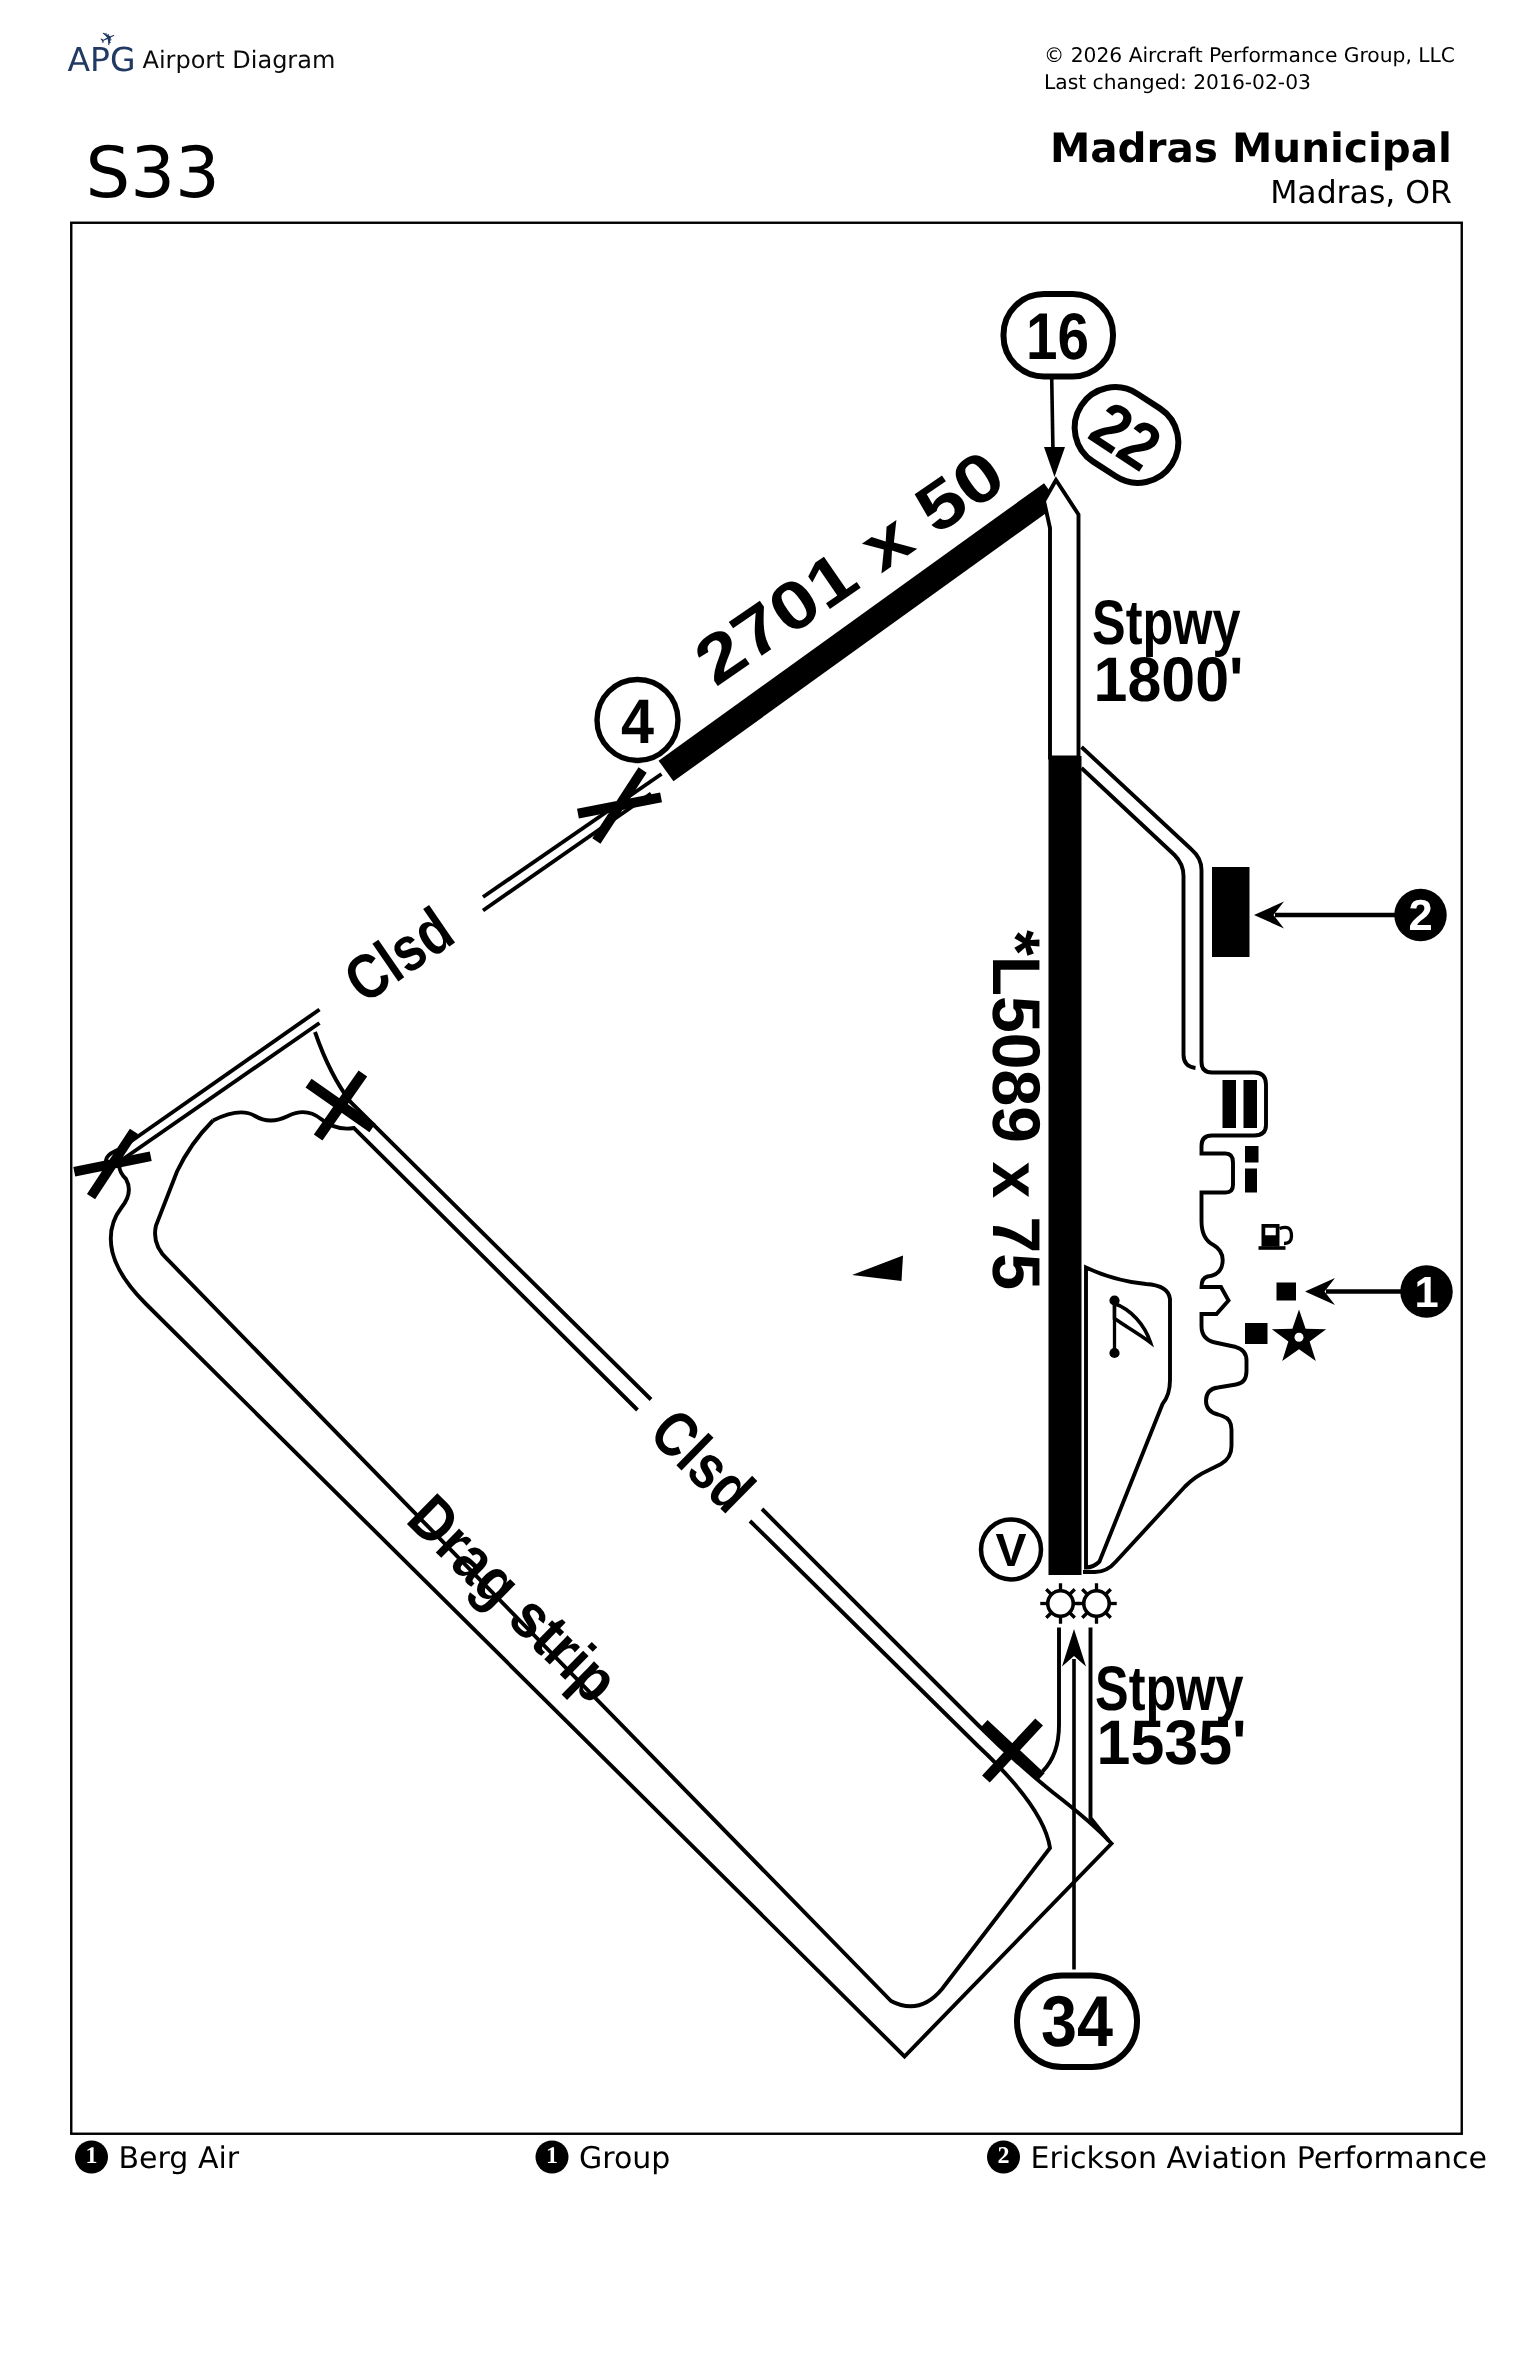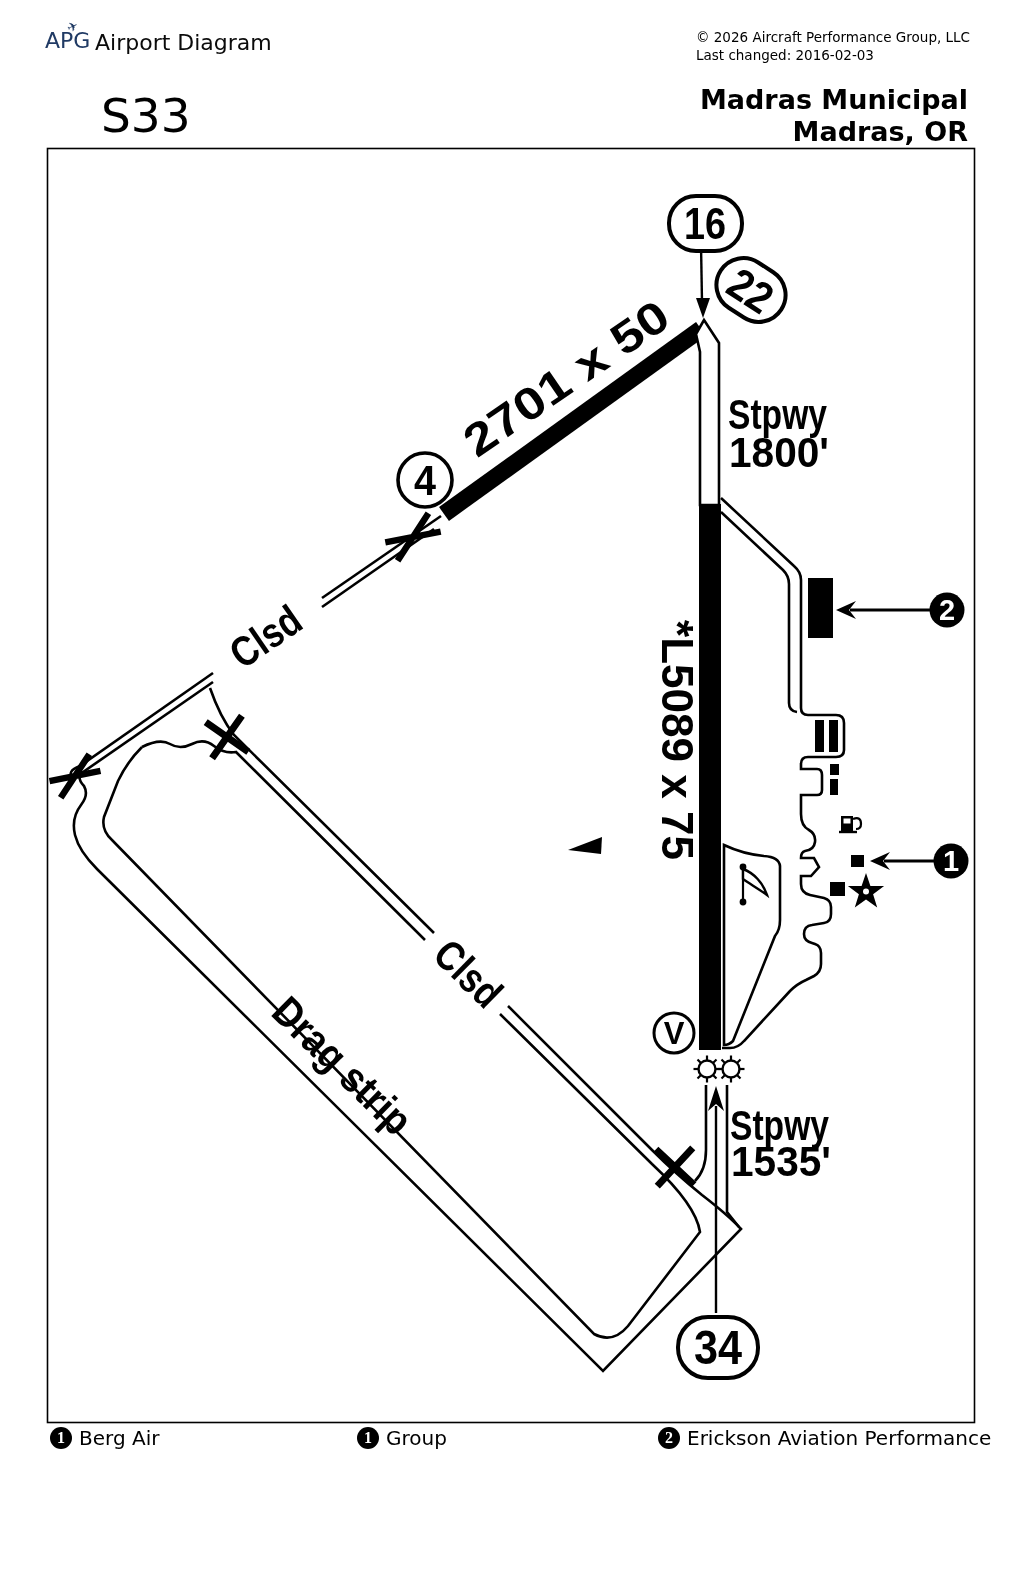--- a/index.html
+++ b/index.html
@@ -1,24 +1,24 @@
 <!DOCTYPE html>
 <html><head>
 <meta charset="utf-8">
 <style>
   html,body{margin:0;padding:0;background:#fff;}
   body{width:1024px;height:1573px;position:relative;font-family:"DejaVu Sans","Liberation Sans",sans-serif;color:#000;overflow:hidden;}
   .abs{position:absolute;}
   #logo{left:45px;top:28px;font-weight:normal;font-size:22px;color:#203a64;letter-spacing:0px;}
   #logo .plane{position:absolute;left:22px;top:-9px;font-size:13px;color:#203a64;transform:rotate(-25deg);}
-  #product-title{left:95px;top:30px;font-size:22px;color:#0b0b0b;}
+  #product-title{left:95px;top:30px;font-size:16px;color:#0b0b0b;}
   #copyright{right:54px;top:28px;font-size:13.5px;line-height:18px;}
-  #airport-id{left:57px;top:88px;font-size:47px;font-weight:400;margin-left:44px;}
+  #airport-id{left:57px;top:88px;font-size:47px;font-weight:400;}
   #airport-name{right:56px;top:84px;font-size:27px;font-weight:700;text-align:left;}
-  #airport-city{right:56px;top:116px;font-size:27px;font-weight:700;text-align:right;}
+  #airport-city{right:56px;top:116px;font-size:21px;font-weight:400;text-align:right;}
   #legend{left:0;top:1424px;width:1024px;height:30px;}
   .legend-item{position:absolute;display:flex;align-items:center;gap:7px;font-size:20px;}
   .legend-num{display:inline-flex;width:22px;height:22px;border-radius:50%;background:#000;color:#fff;
       align-items:center;justify-content:center;font-family:"Liberation Serif",serif;font-weight:bold;font-size:16px;}
   svg text{font-family:"Liberation Sans",sans-serif;}
   .rwy-label{font-weight:bold;}
 </style>
 </head>
 <body>
 

